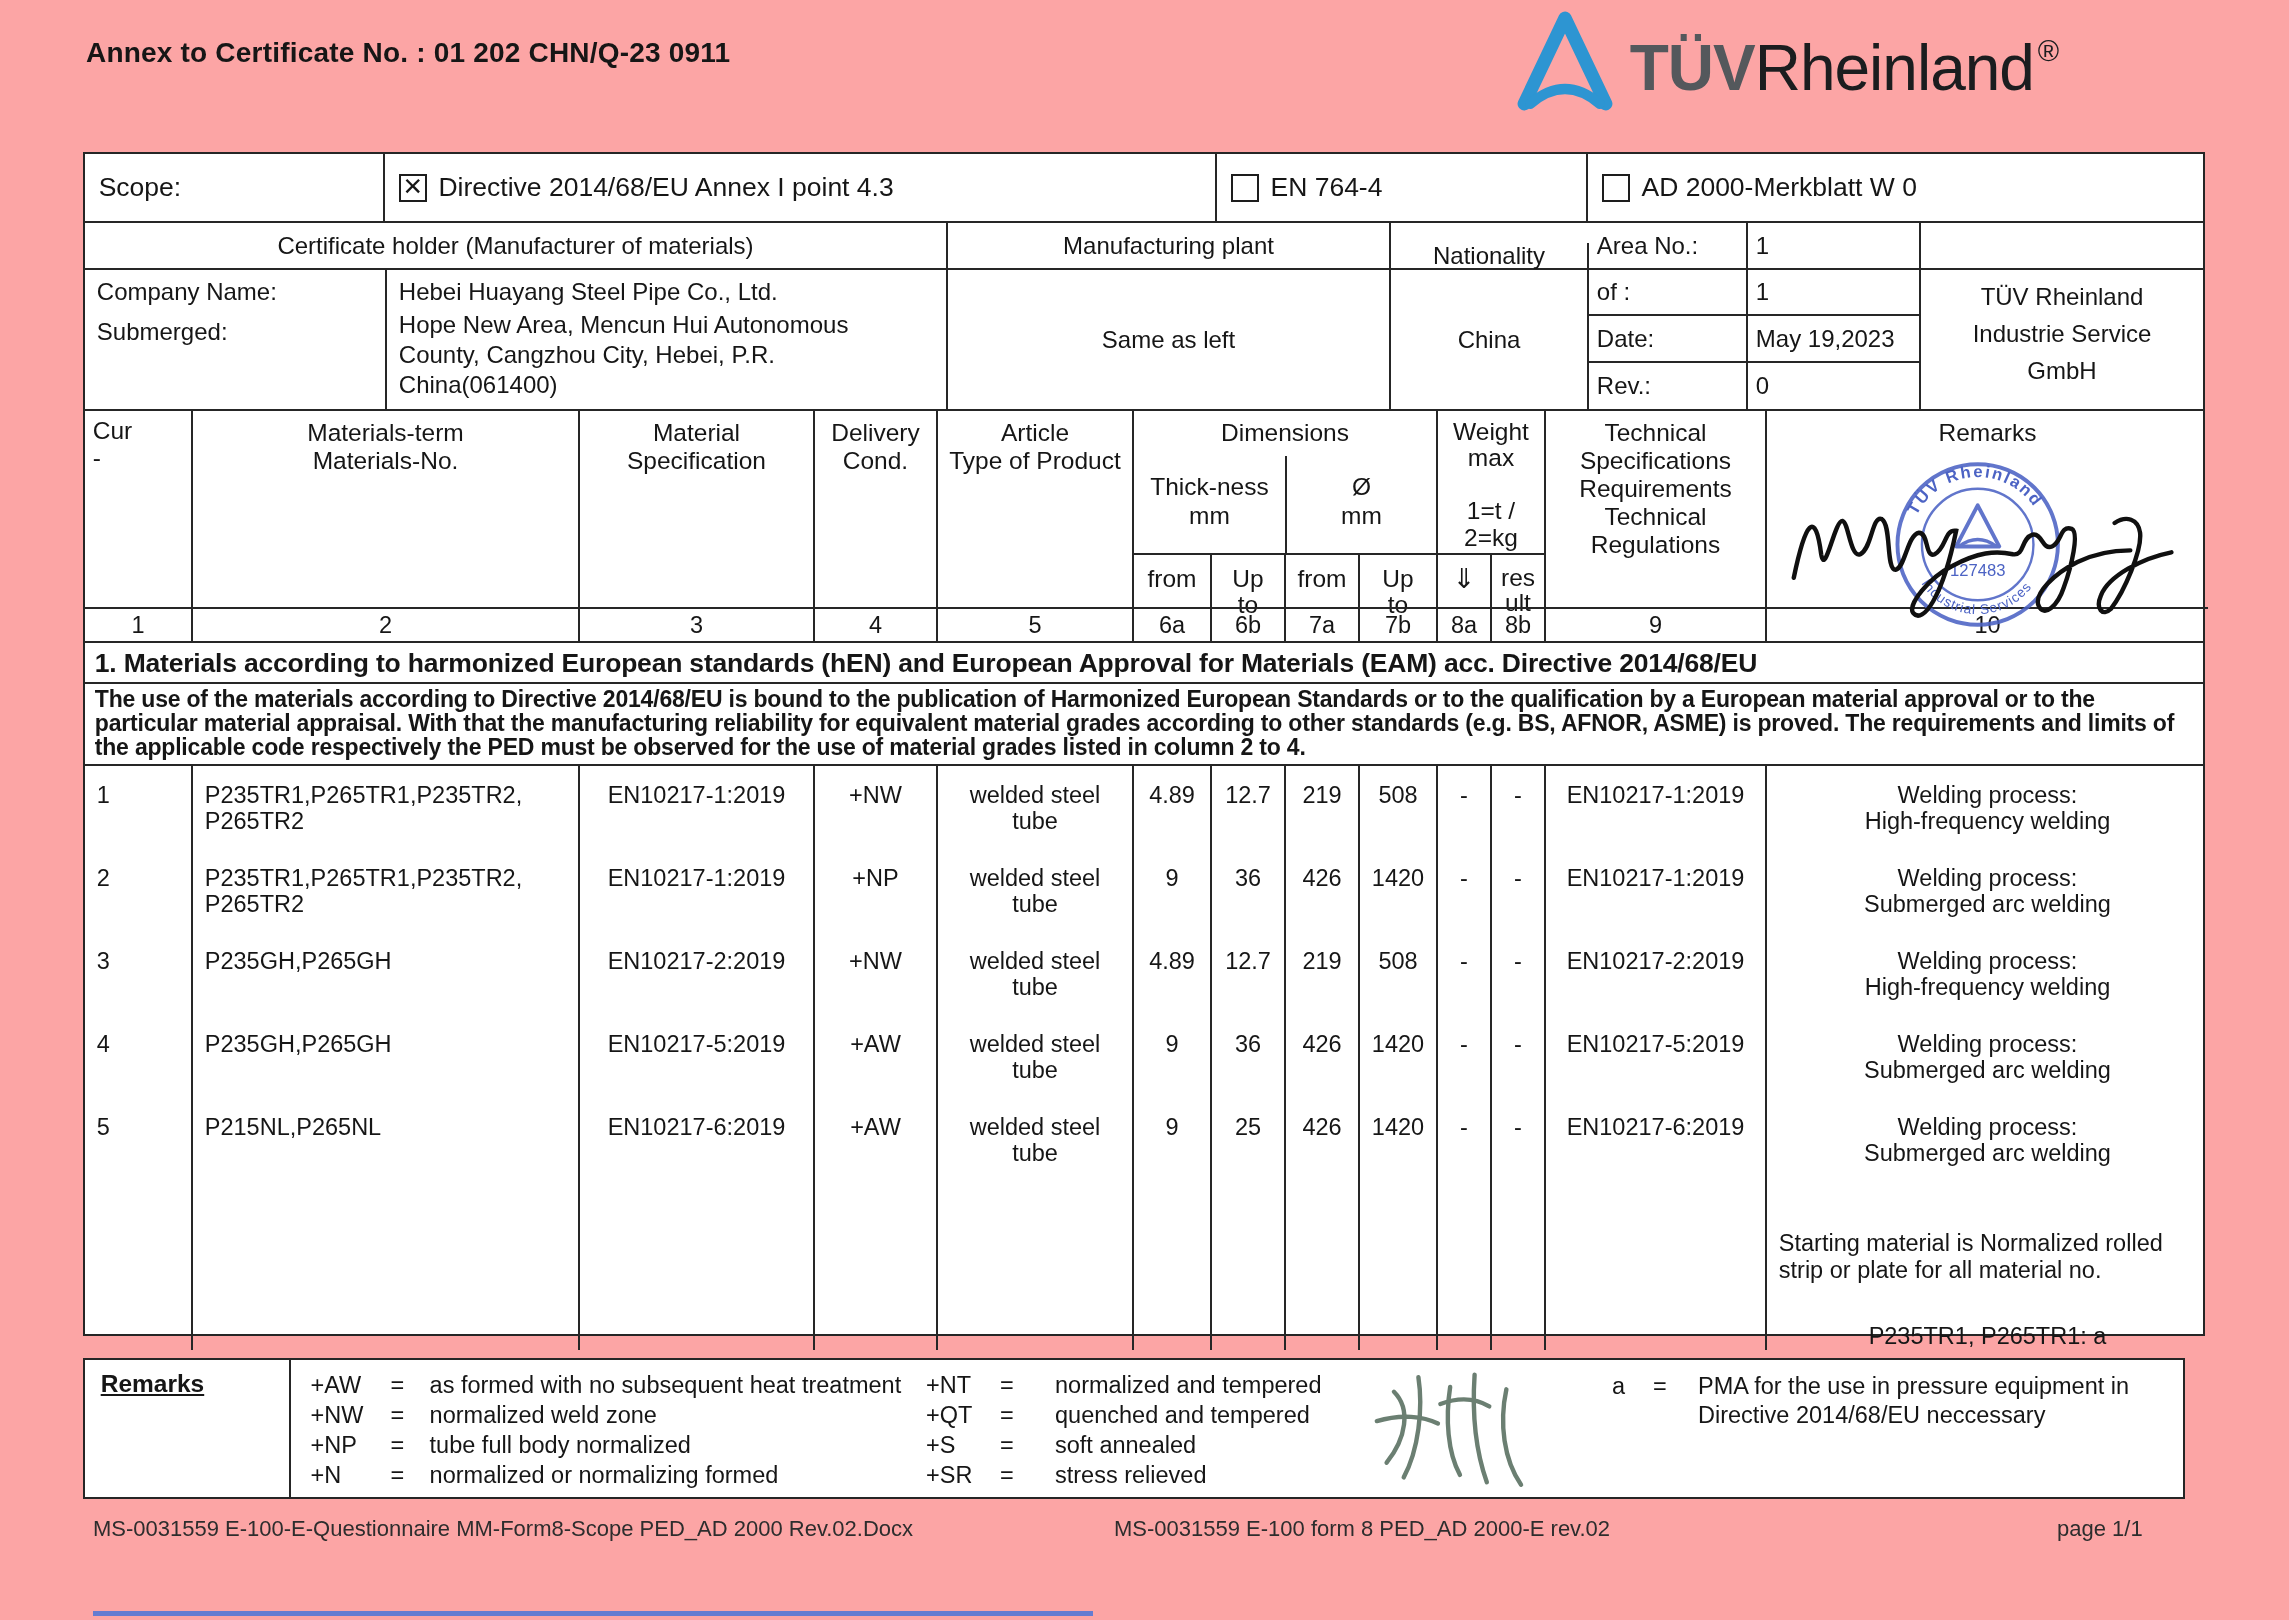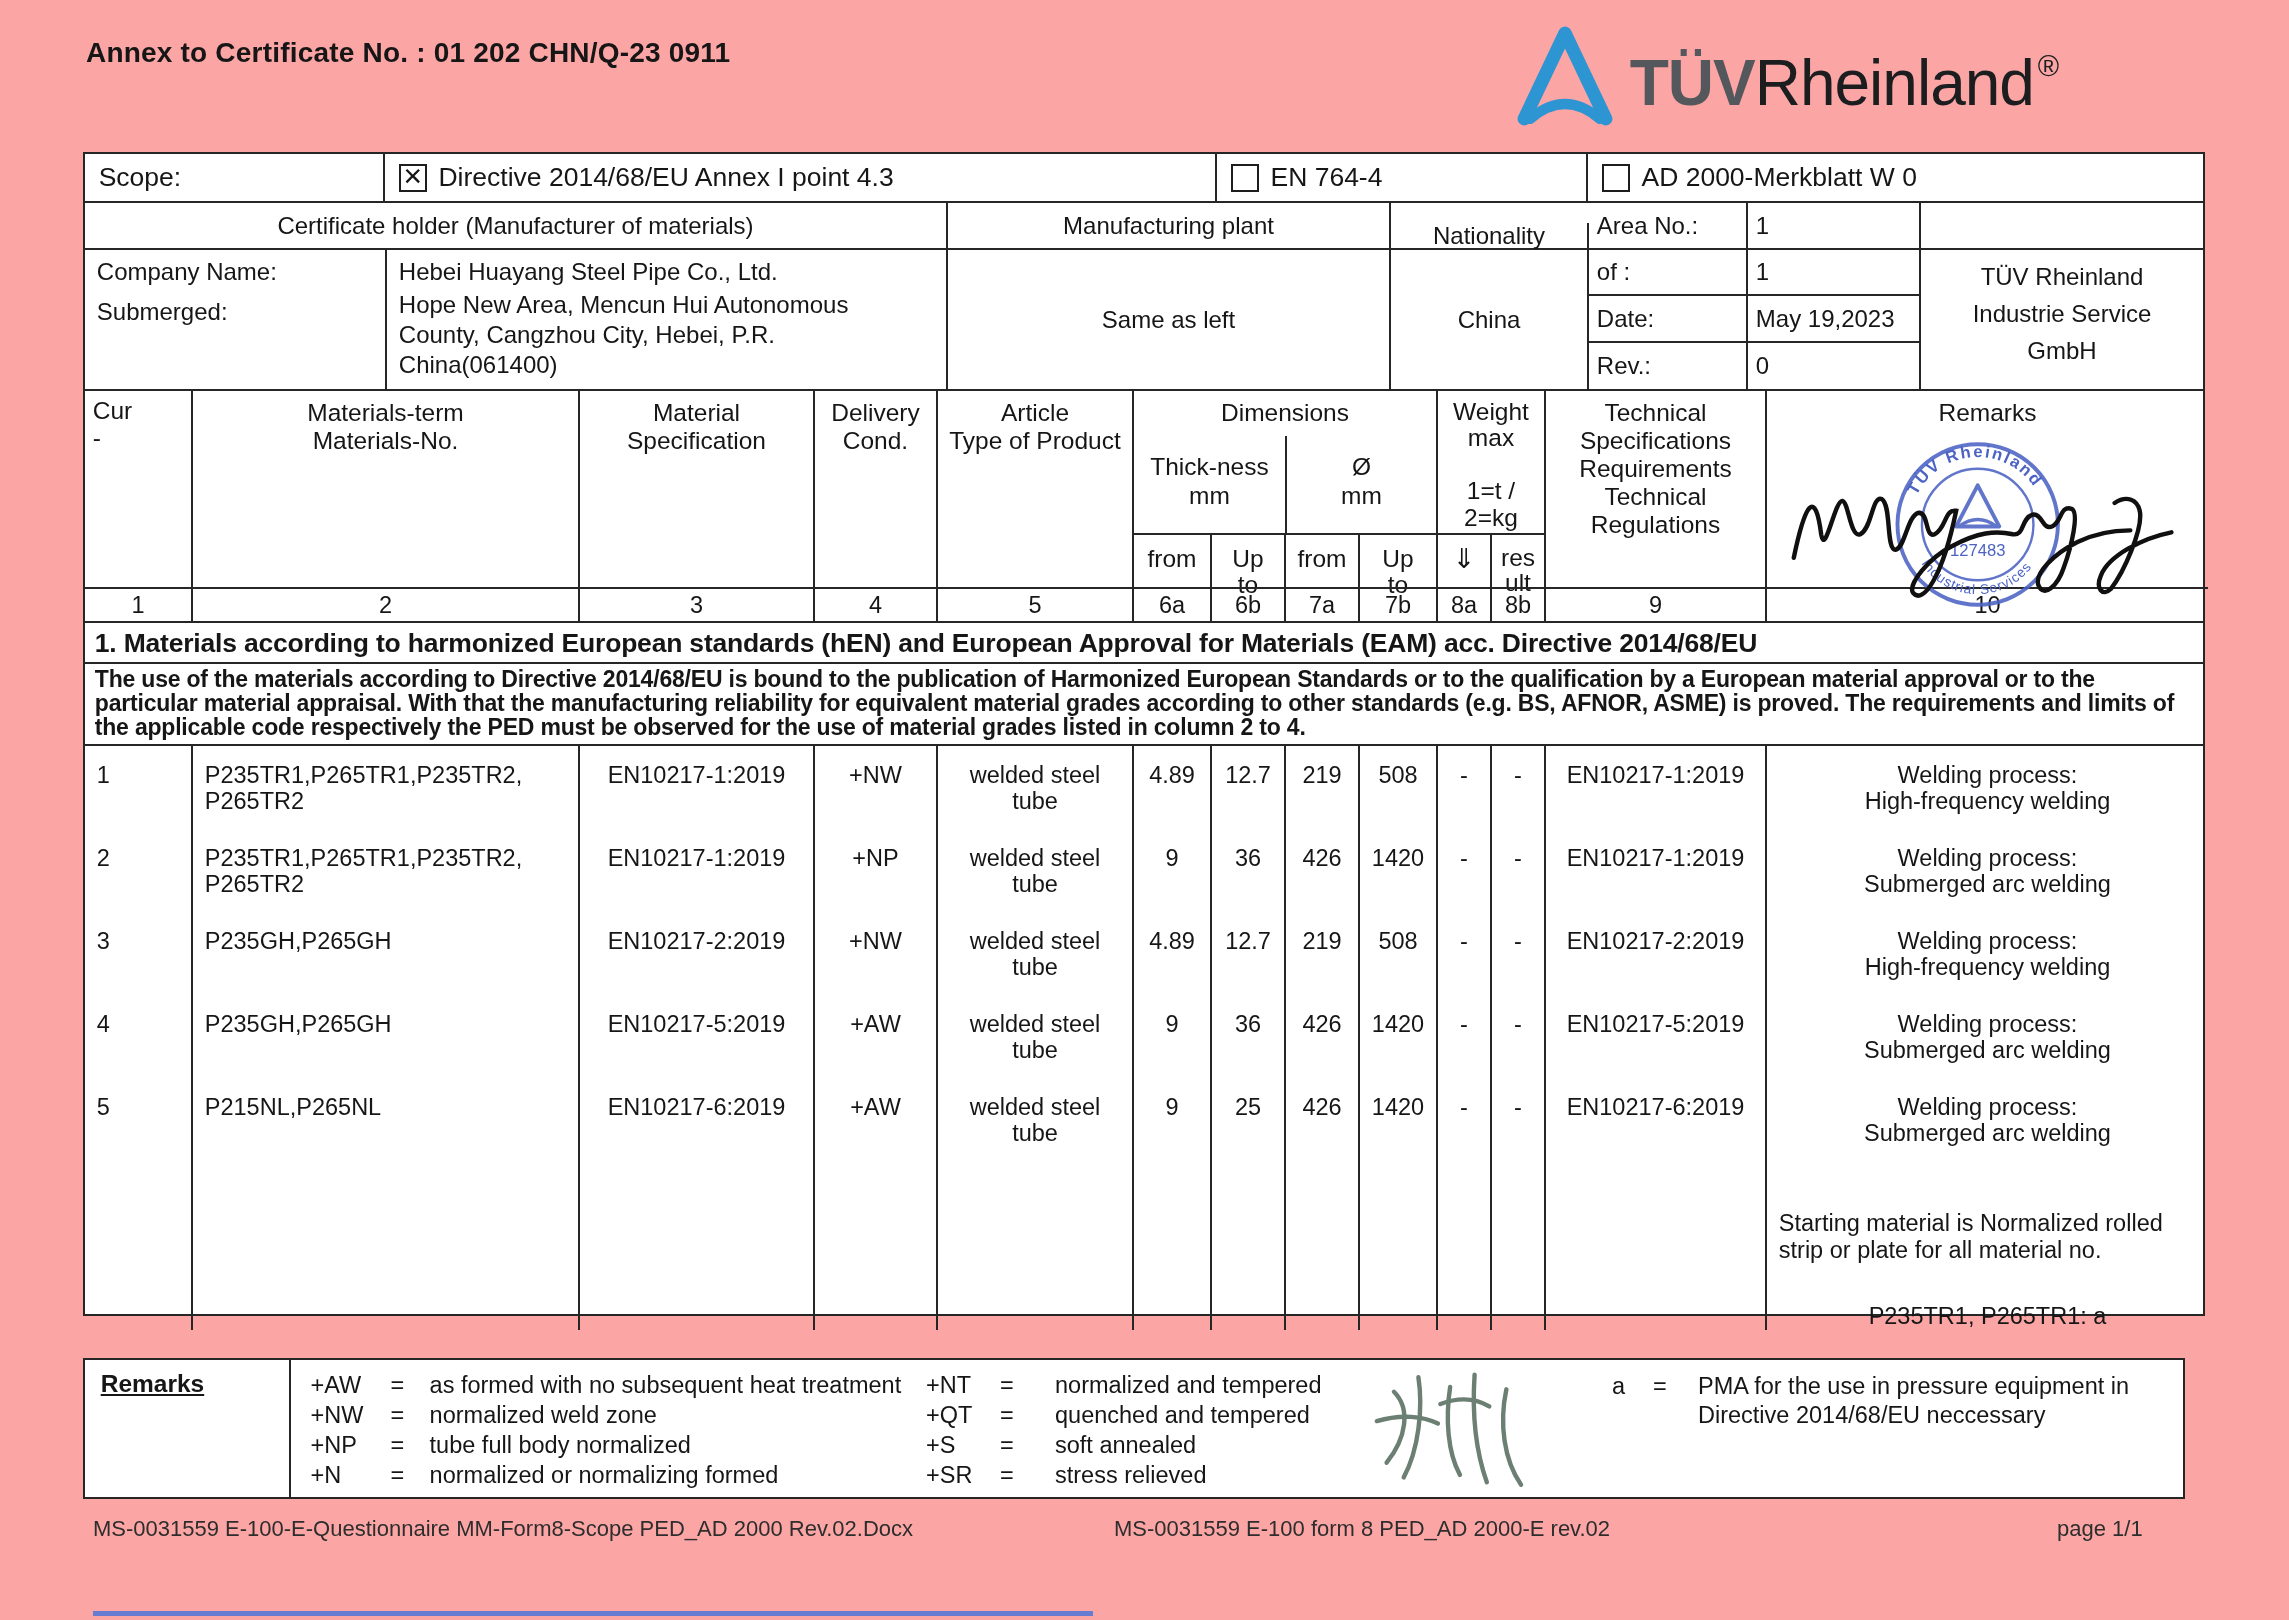--- a/index.html
+++ b/index.html
@@ -6,33 +6,33 @@
   html,body { background:#d8d8d8; }
   .page {
     position: relative; width: 2290px; height: 1620px; background: #fca5a5;
     font-family: "Liberation Sans", sans-serif; color: #161616; overflow: hidden;
   }
   .pre { white-space: pre-line; }
   .c { text-align: center; }
 
   
   .annex-title { position:absolute; left:86px; top:37px; font-size:28px; font-weight:bold; letter-spacing:0.2px; }
-  .logo { position:absolute; left:1514px; top:17px; display:flex; align-items:center; gap:13.7px; }
+  .logo { position:absolute; left:1514px; top:2px; display:flex; align-items:center; gap:13.7px; }
   .logo-text { font-size:64px; line-height:98px; white-space:nowrap; }
   .logo-tuv { color:#54585c; font-weight:bold; letter-spacing:-1px; }
   .logo-rh  { color:#1b1d1f; font-weight:400; letter-spacing:-1px; }
   .logo-reg { color:#1b1d1f; font-size:29px; vertical-align:29px; margin-left:3.9px; }
 
   
   .tbl { position:absolute; left:83px; top:152px; width:2122px; border:2.9px solid #262626; background:#fff; }
   .cellbr { border-right:2px solid #262626; }
   .cellbb { border-bottom:2px solid #262626; }
 
   
-  .scope-row { display:grid; grid-template-columns:300px 832px 371px 618px; height:49px; border-bottom:2px solid #262626; font-size:26.5px; }
+  .scope-row { display:grid; grid-template-columns:300px 832px 371px 618px; height:69px; border-bottom:2px solid #262626; font-size:26.5px; }
   .scope-row > div { display:flex; align-items:center; padding-left:13.7px; }
   .cb { display:inline-flex; width:28px; height:28px; border:2.5px solid #1d1d1d; margin-right:11.8px; align-items:center; justify-content:center; flex:none; }
   .cb .mark { font-size:24.5px; line-height:24.5px; font-weight:400; }
 
   
   .cert-grid { display:grid; grid-template-columns:302px 561px 443px 198px 159px 173px 1fr; grid-template-rows:47px 46px 47px 46px; border-bottom:2.9px solid #262626; font-size:24px; }
   .cert-grid > div { padding:3.9px 7.8px; }
   .vmid { display:flex; align-items:center; justify-content:center; }
   .ch-title { grid-column:1/3; grid-row:1; }
   .ch-plant-h { grid-column:3; grid-row:1; }

